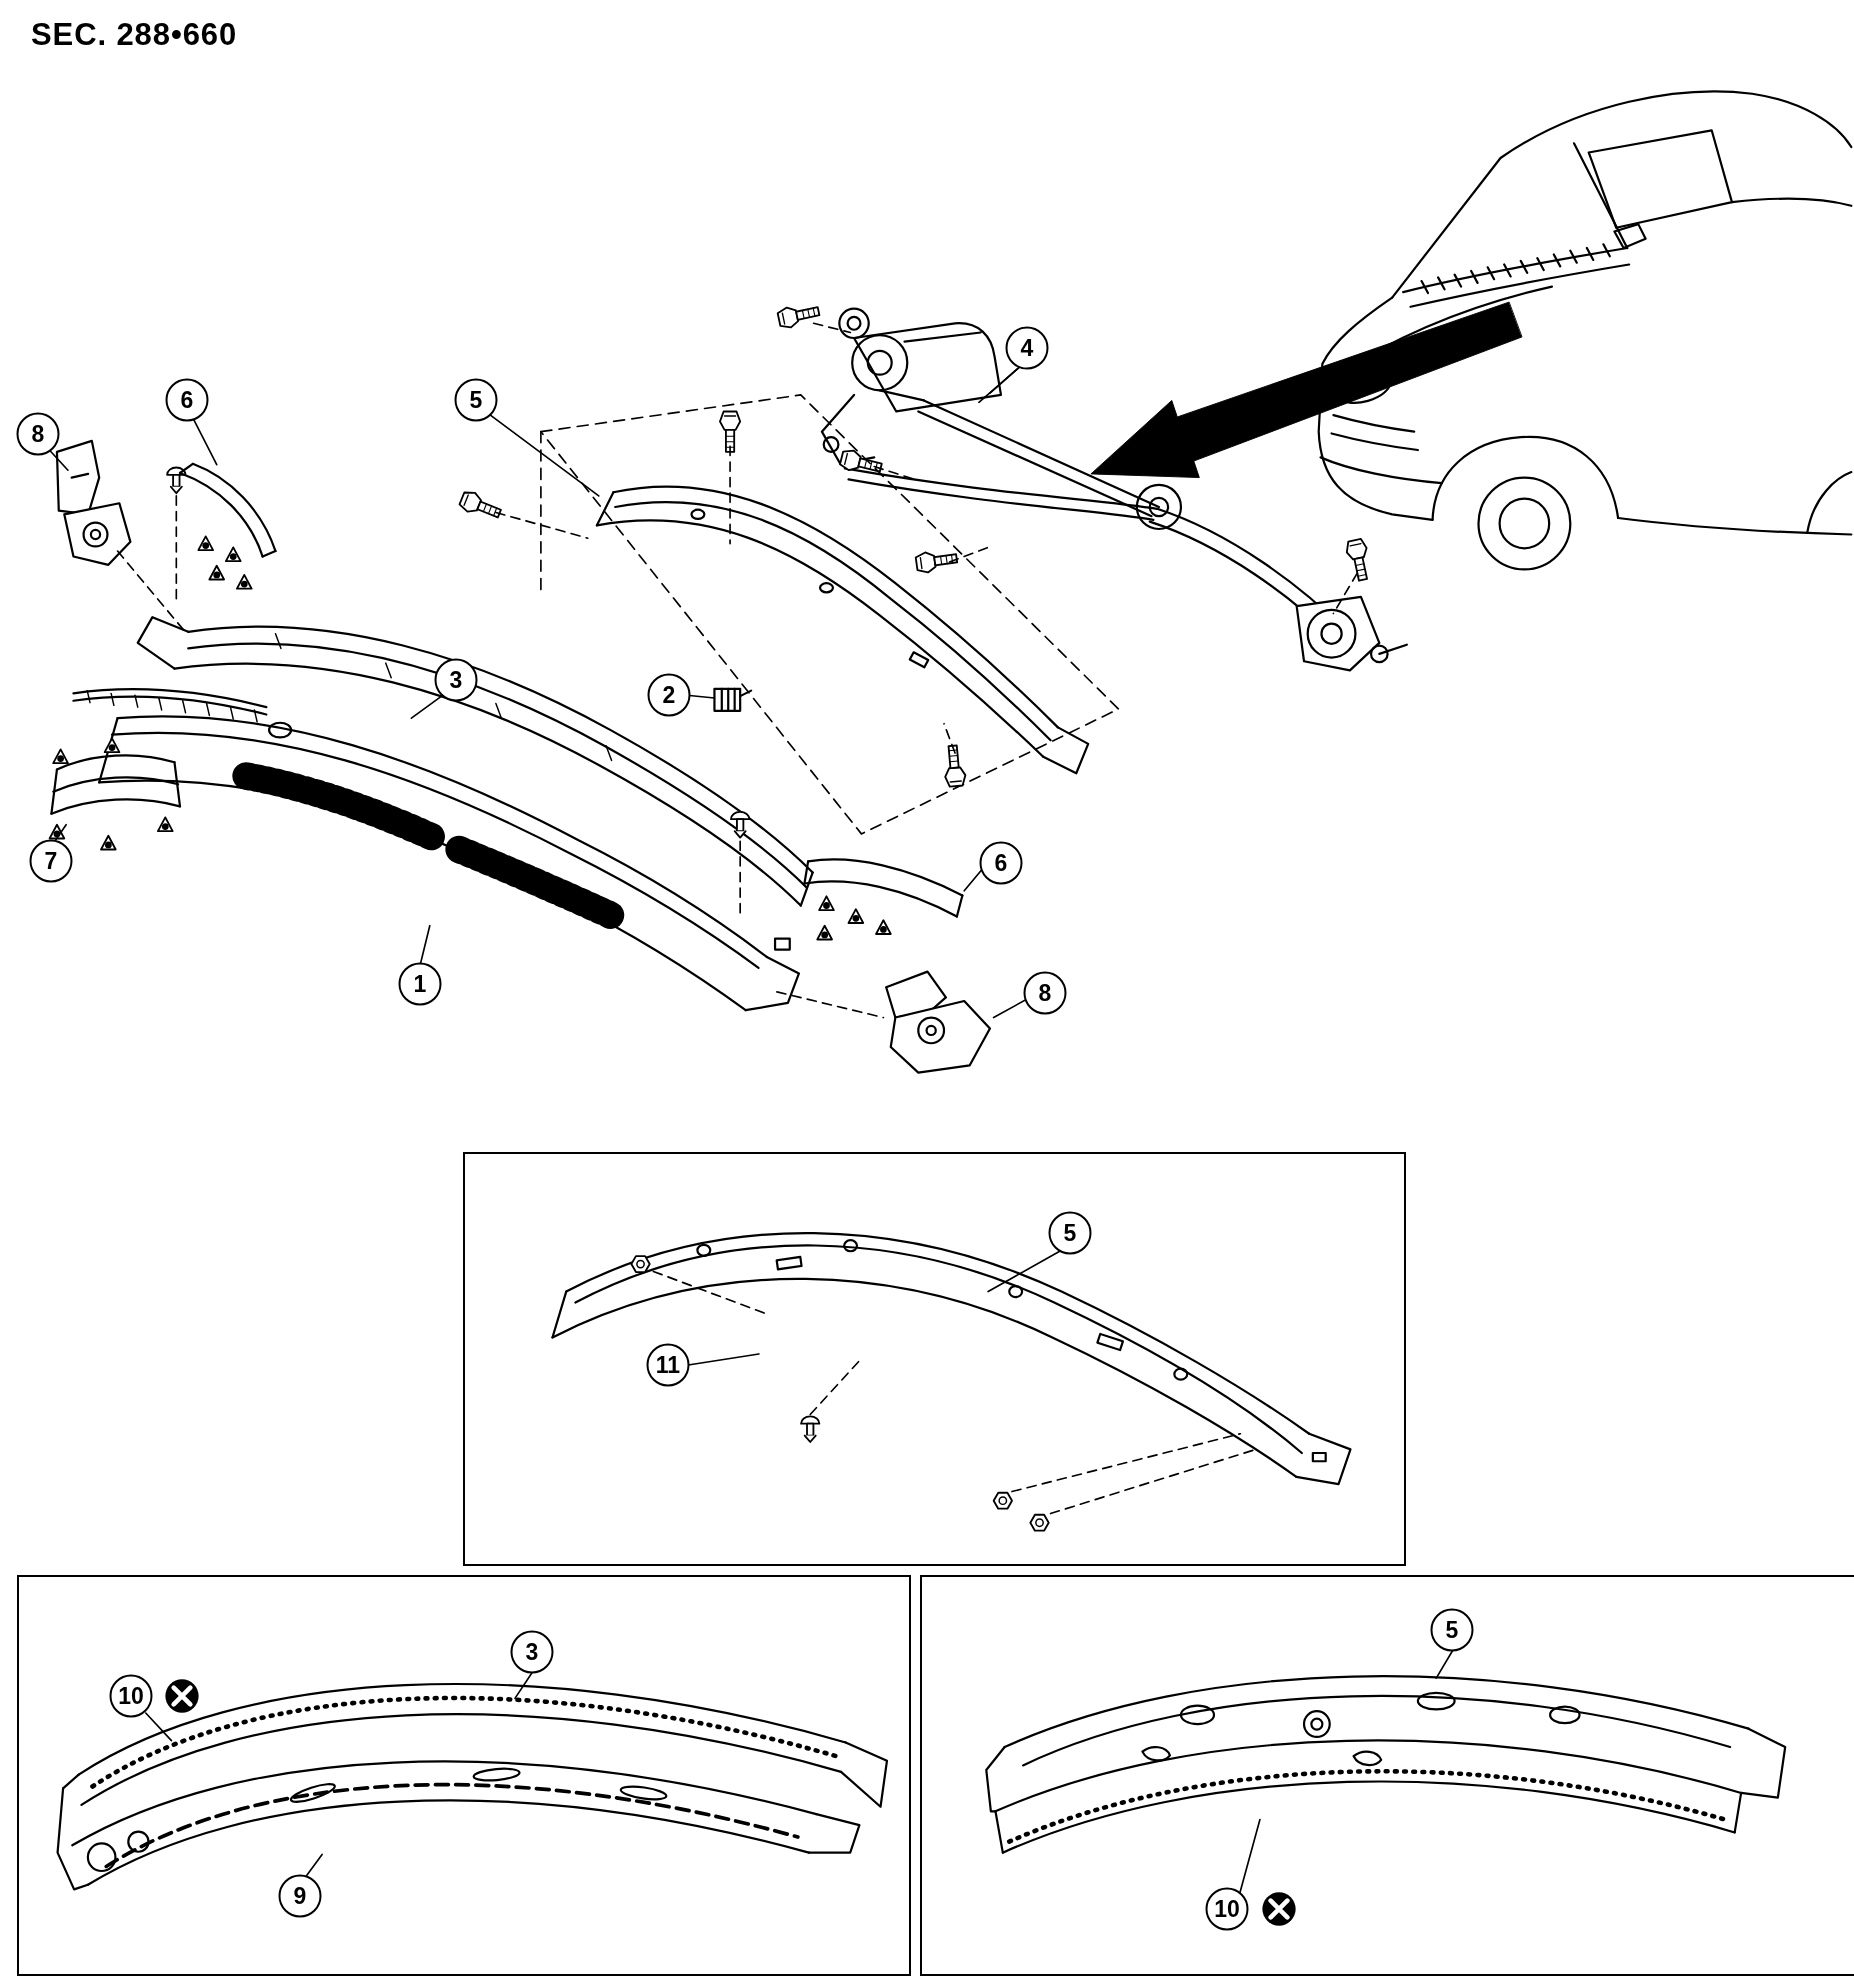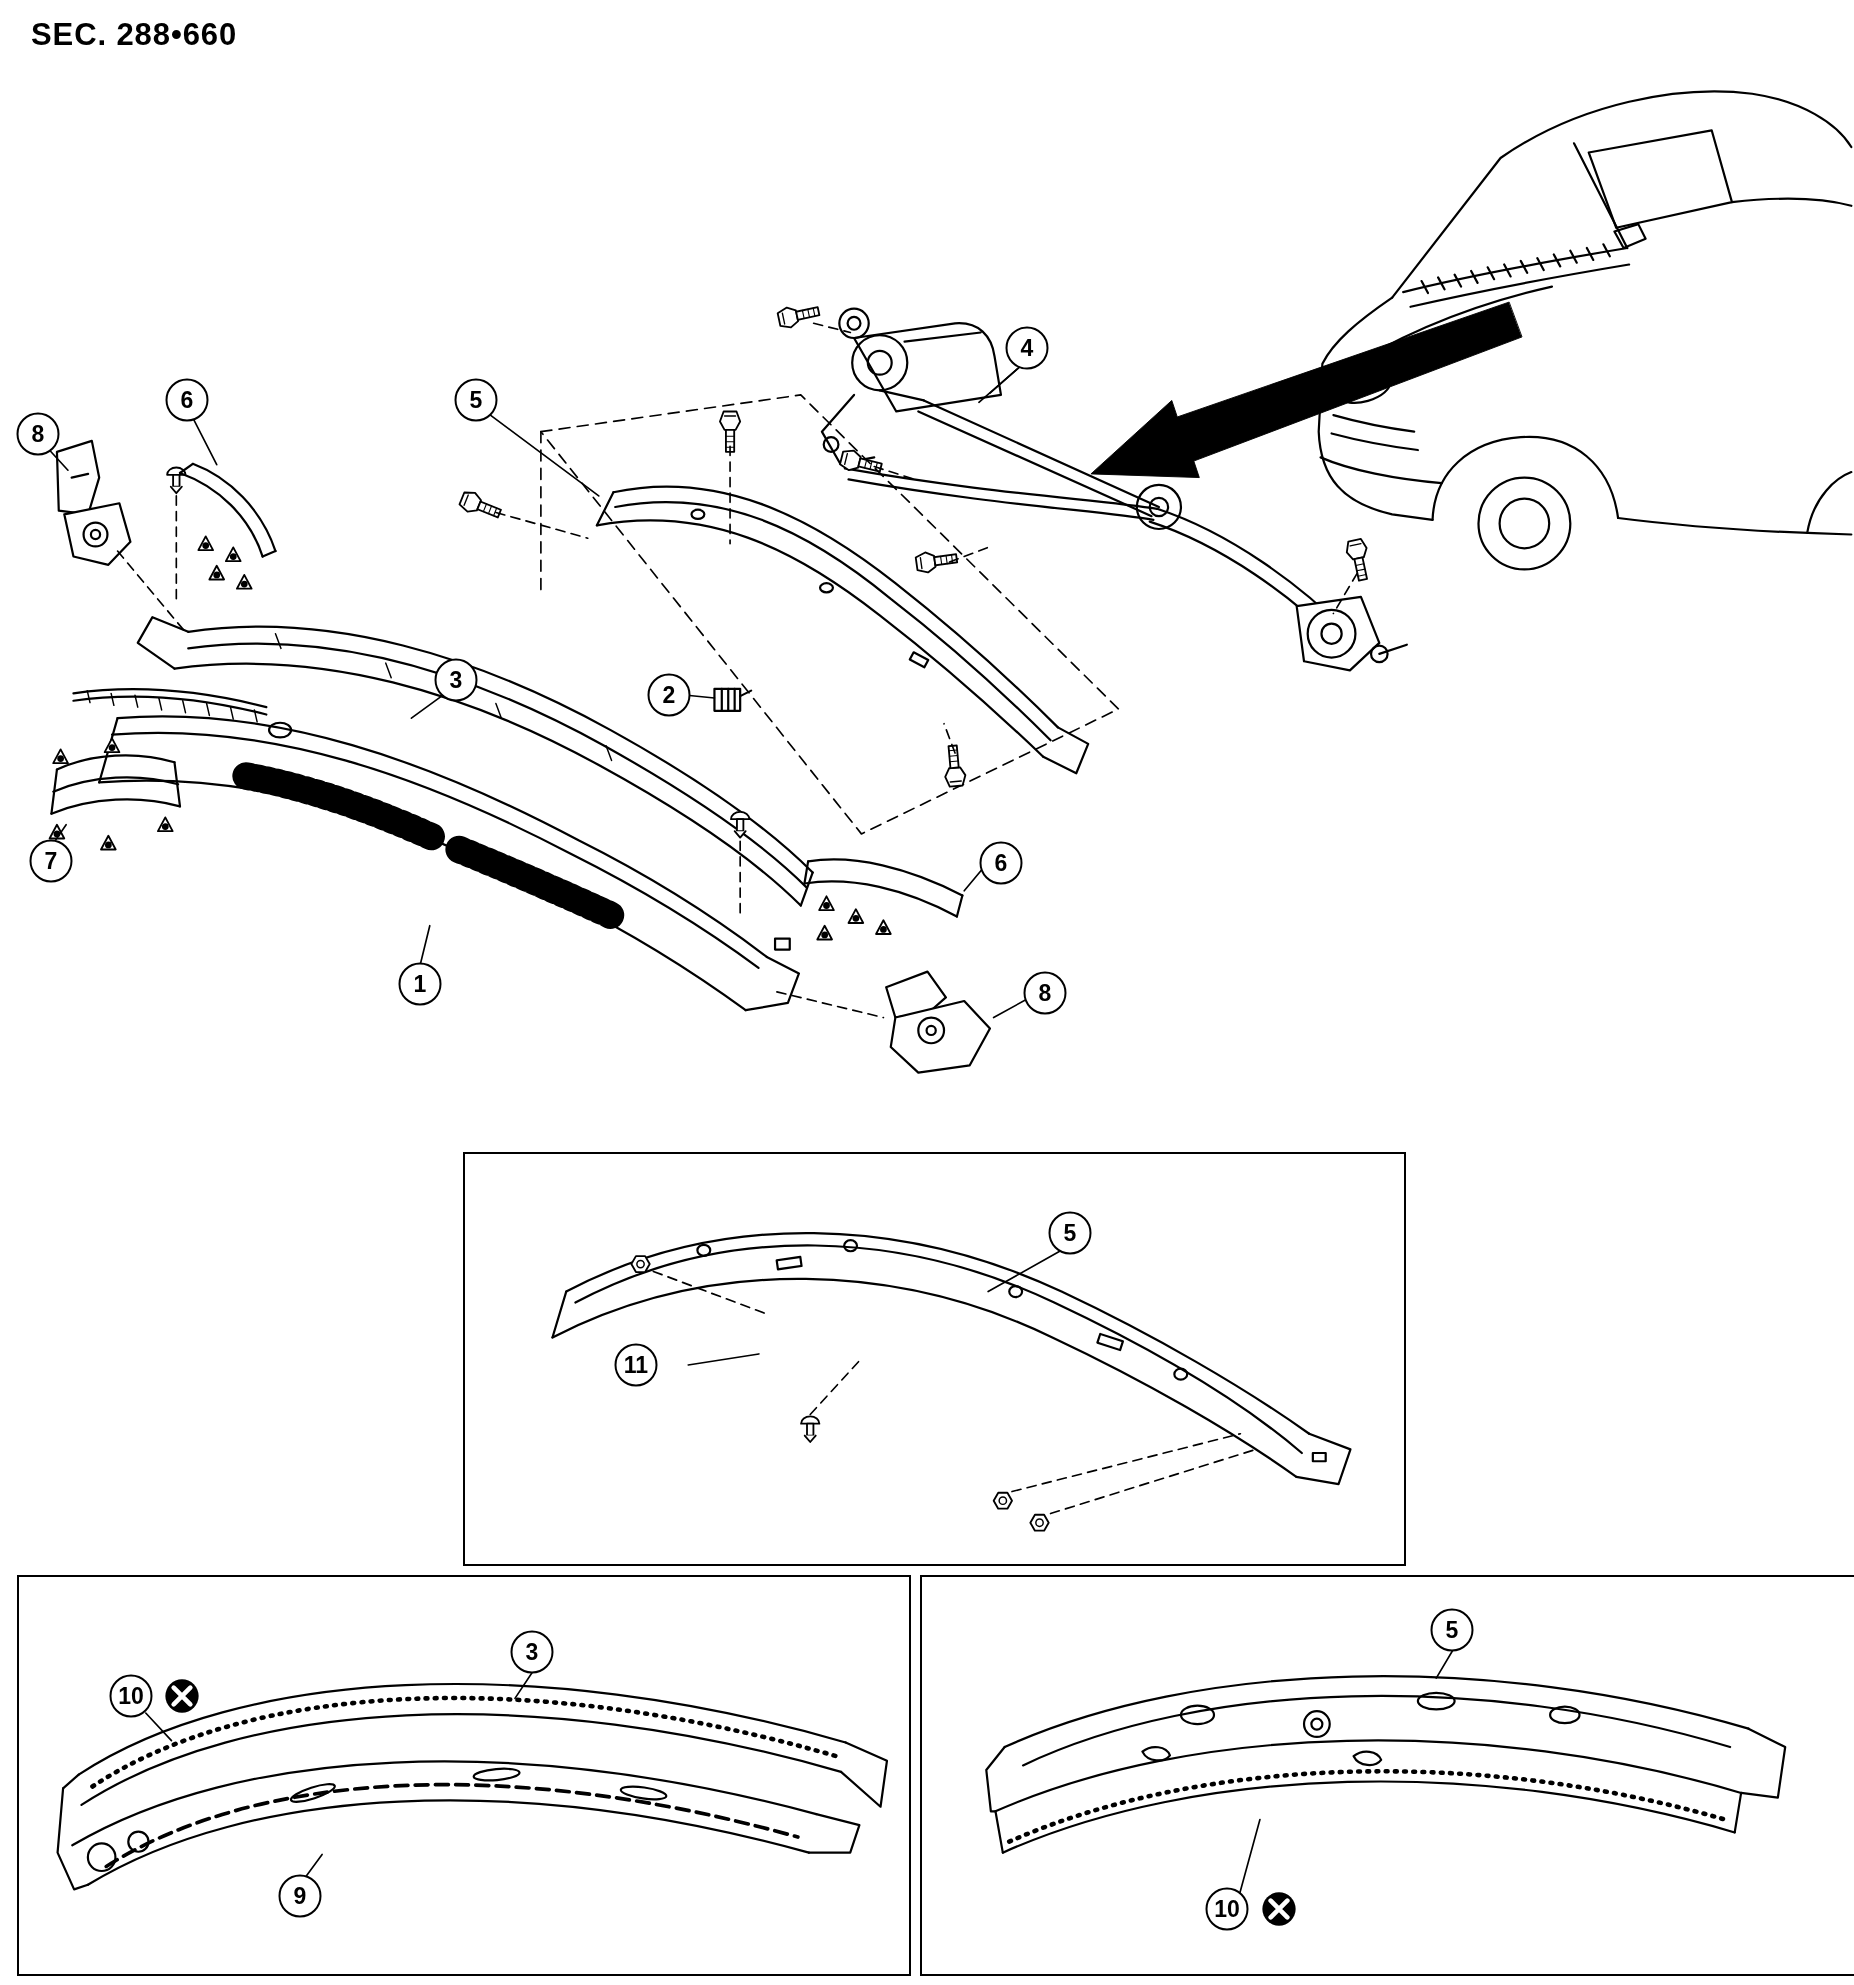--- a/index.html
+++ b/index.html
@@ -338,21 +338,21 @@
   <div class="callout" style="left:476px;top:400px;">5</div>
   <div class="callout" style="left:1027px;top:348px;">4</div>
   <div class="callout" style="left:456px;top:680px;">3</div>
   <div class="callout" style="left:669px;top:695px;">2</div>
   <div class="callout" style="left:51px;top:861px;">7</div>
   <div class="callout" style="left:420px;top:984px;">1</div>
   <div class="callout" style="left:1001px;top:863px;">6</div>
   <div class="callout" style="left:1045px;top:993px;">8</div>
 
   <div class="callout" style="left:1070px;top:1233px;">5</div>
-  <div class="callout" style="left:636px;top:1365px;">11</div>
+  <div class="callout" style="left:668px;top:1365px;">11</div>
 
   <div class="callout" style="left:532px;top:1652px;">3</div>
   <div class="callout" style="left:131px;top:1696px;">10</div>
   <div class="callout" style="left:300px;top:1896px;">9</div>
 
   <div class="callout" style="left:1452px;top:1630px;">5</div>
   <div class="callout" style="left:1227px;top:1909px;">10</div>
 
   <div class="sealant" style="left:182px;top:1696px;">
     <svg width="37" height="37" viewBox="0 0 40 40">

